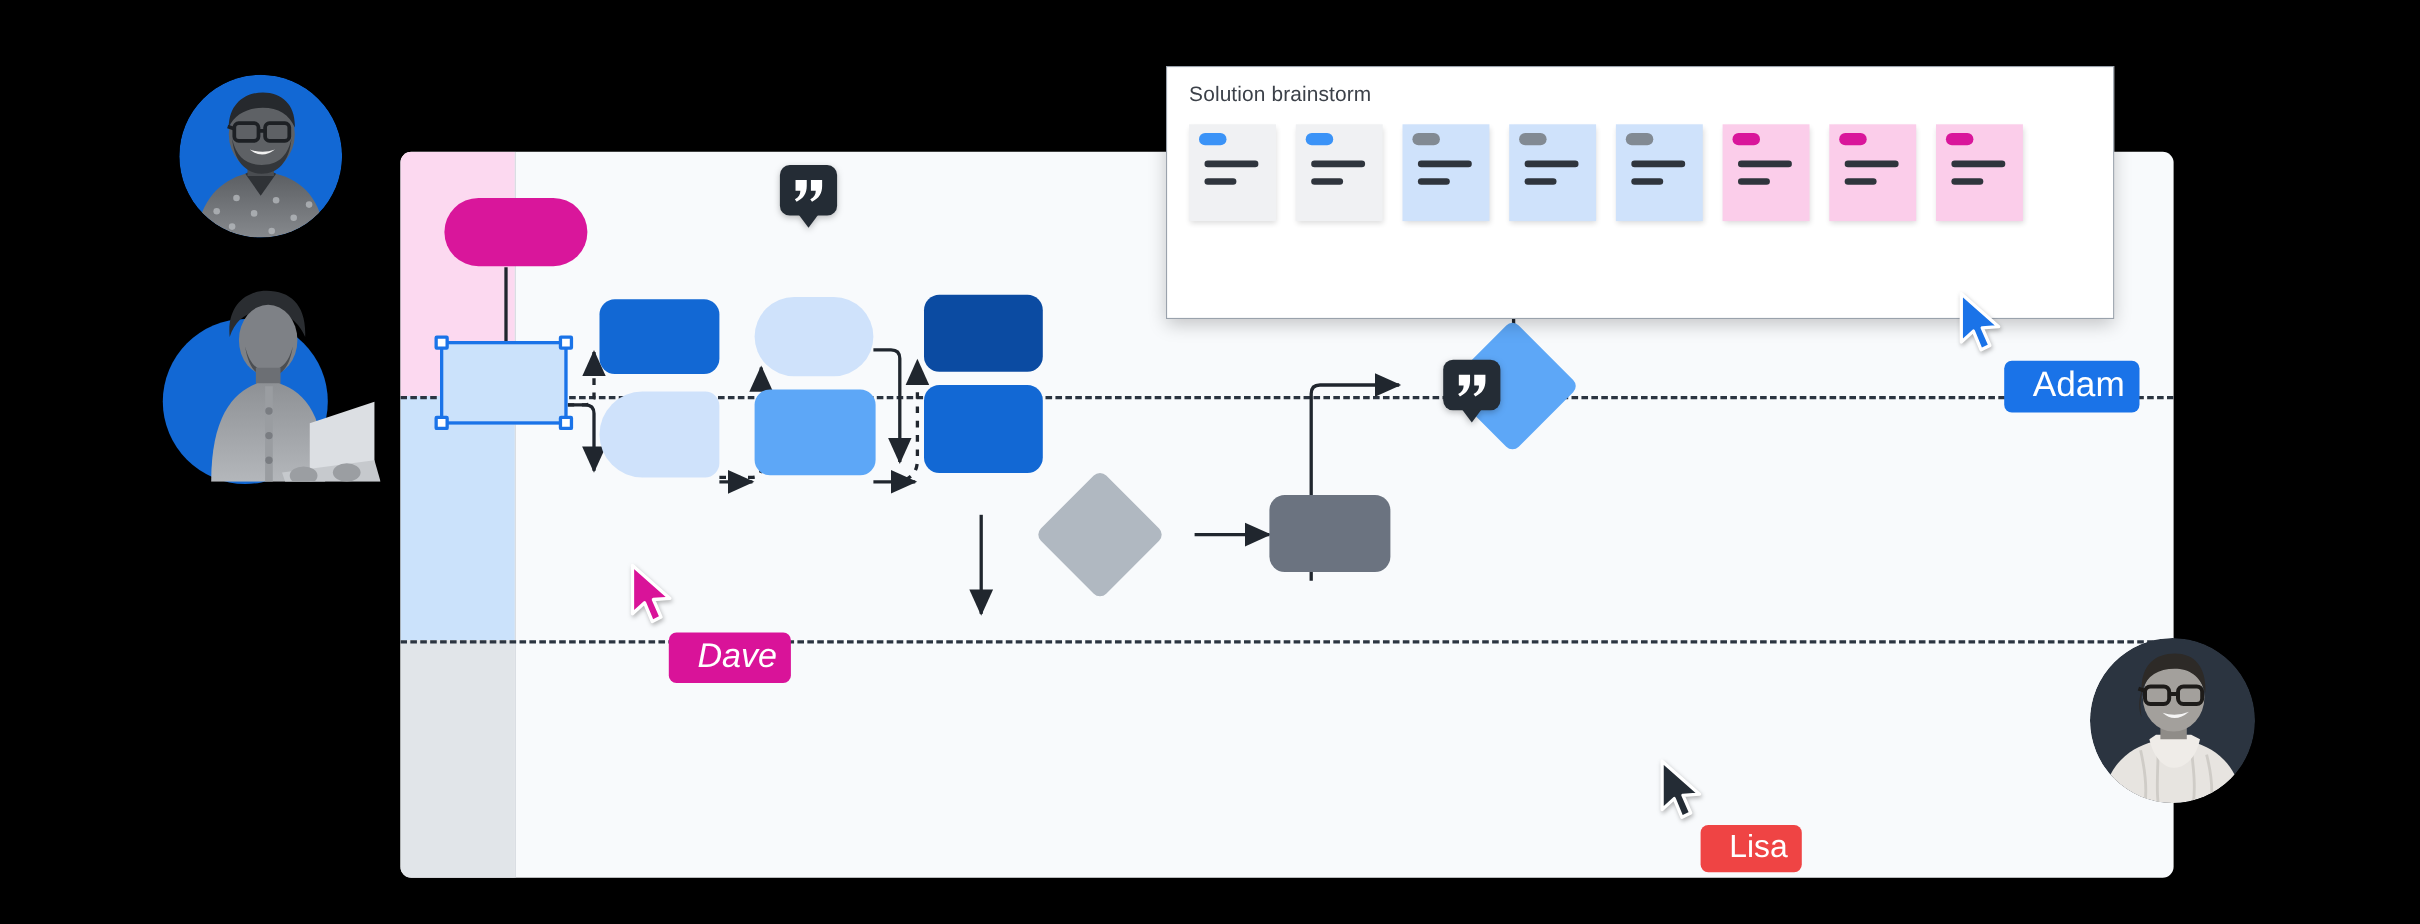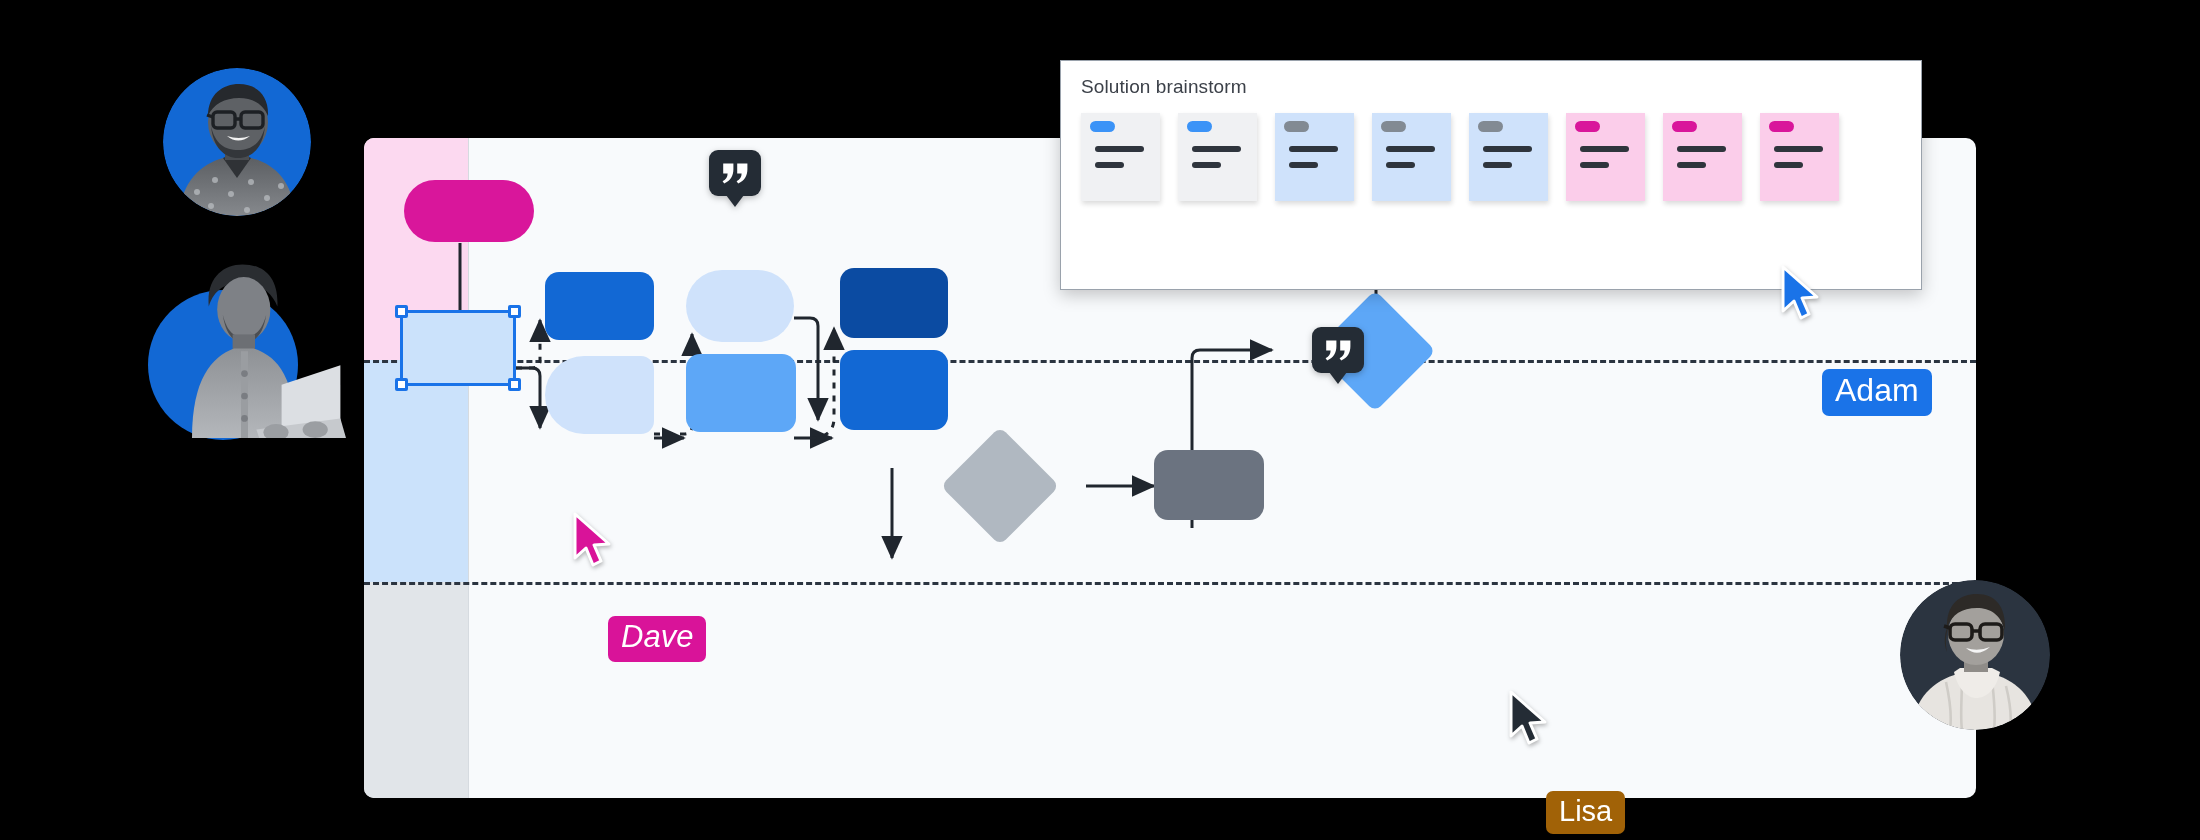--- a/index.html
+++ b/index.html
@@ -158,31 +158,30 @@
     background: #2f353d;
   }
   .card .line.a { top: 33px; width: 49px; }
   .card .line.b { top: 49px; width: 29px; }
 
   
   .cursor { position: absolute; }
   .cursor svg { display: block; filter: drop-shadow(1px 2px 2px rgba(0,0,0,.28)); }
   .nametag {
     position: absolute;
-    padding: 5px 13px 8px 13px;
+    padding: 5px 13px 8px 26px;
     border-radius: 7px;
     color: #ffffff;
     font-size: 31px;
     line-height: 1.05;
     white-space: nowrap;
-    margin-top: 41px;
   }
   .nametag.dave { background: #d91399; }
   .nametag.adam { background: #1a73e8; font-size: 32px; }
-  .nametag.lisa { background: #a16207; font-size: 29px; text-align: center; }
+  .nametag.lisa { background: #ef4444; font-size: 29px; text-align: center; }
 
   
   .avatar {
     position: absolute;
     border-radius: 50%;
     overflow: hidden;
   }
   .avatar .bg {
     position: absolute;
     left: 0; top: 0; right: 0; bottom: 0;

